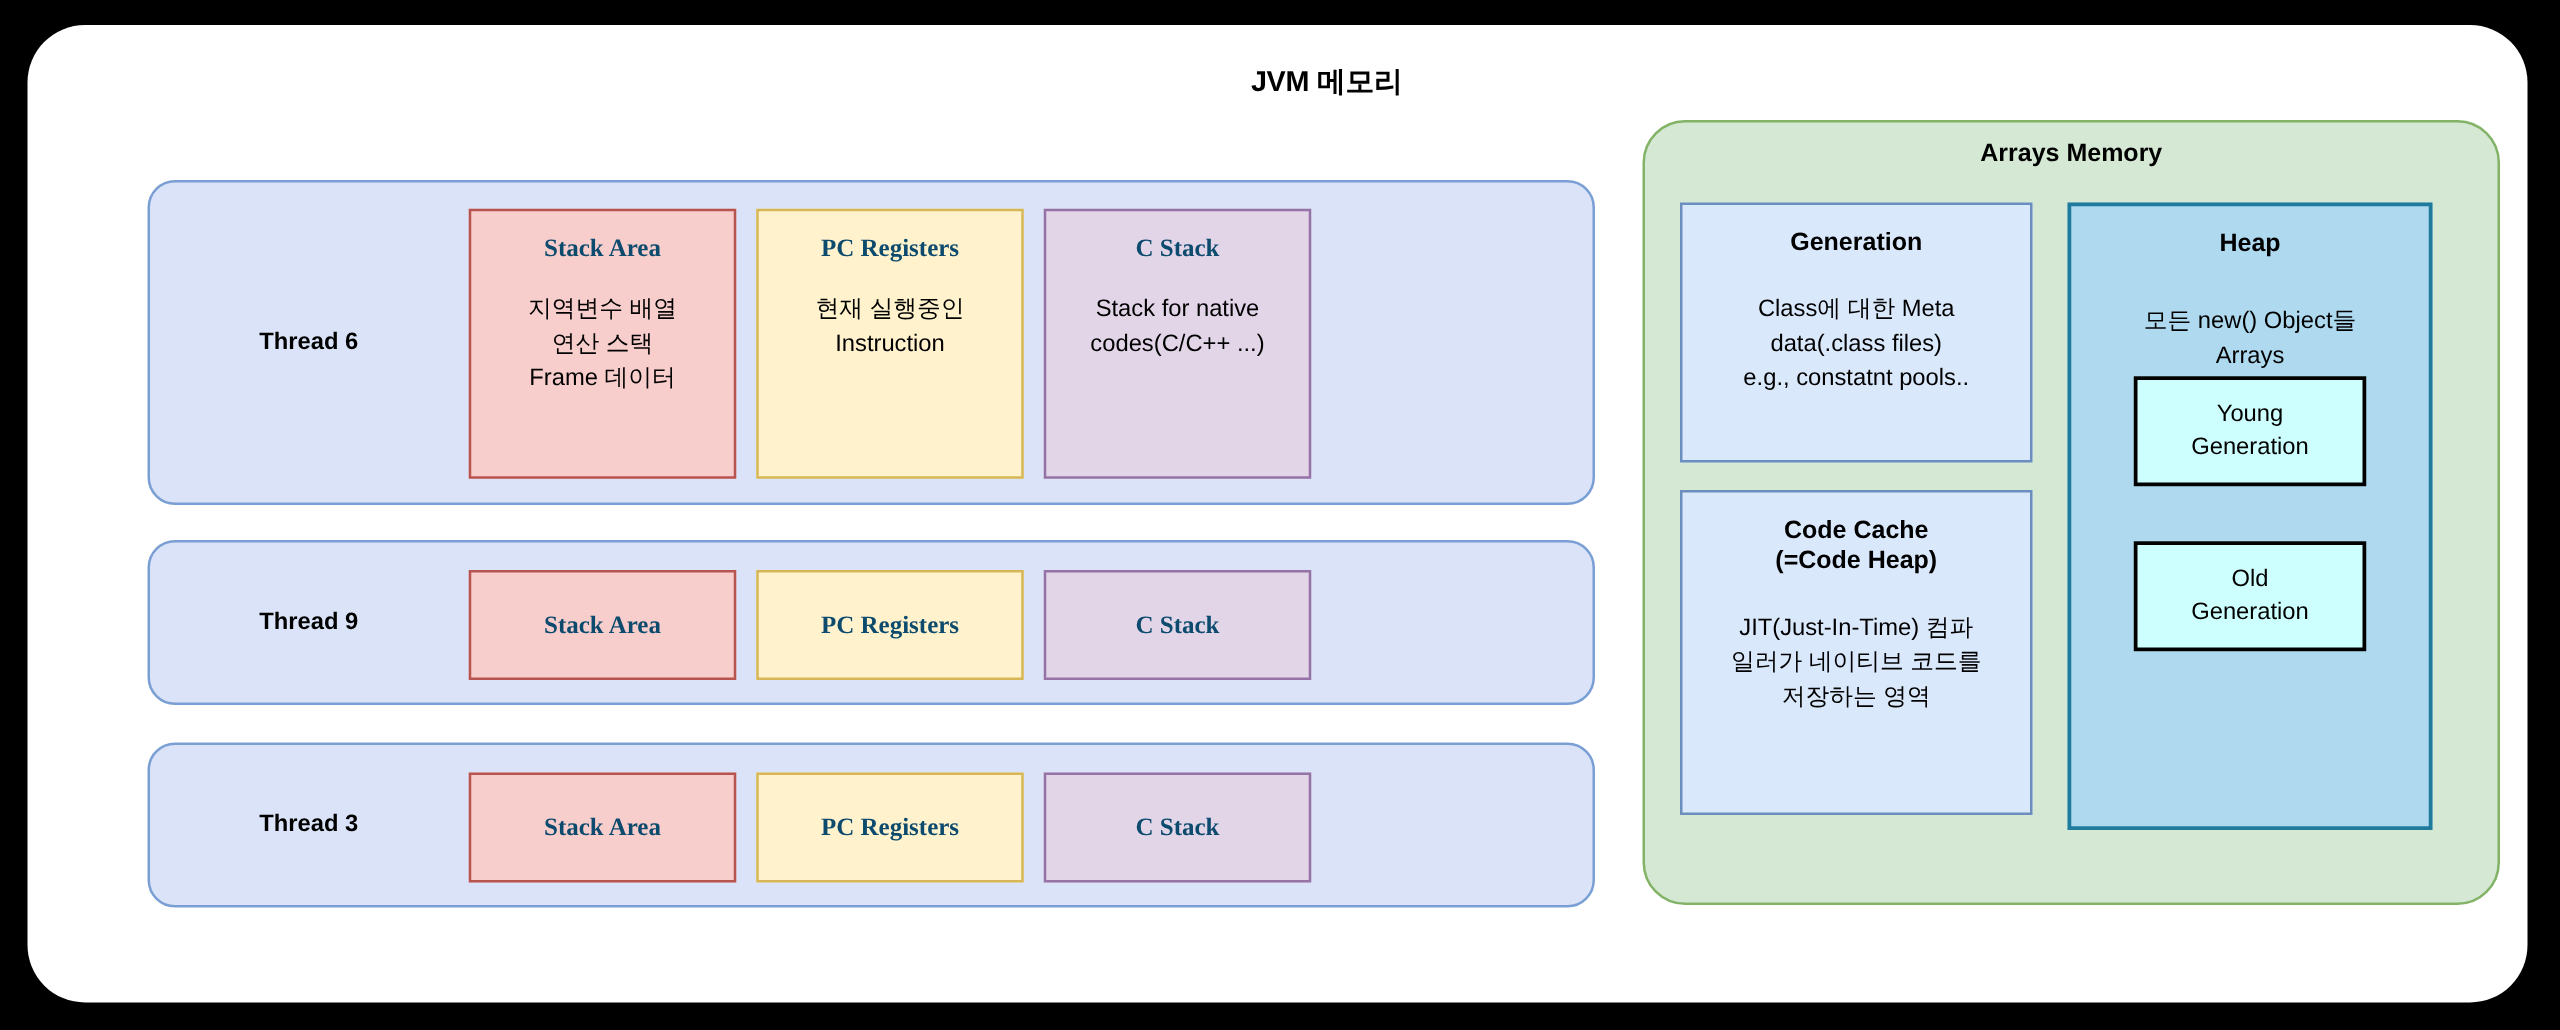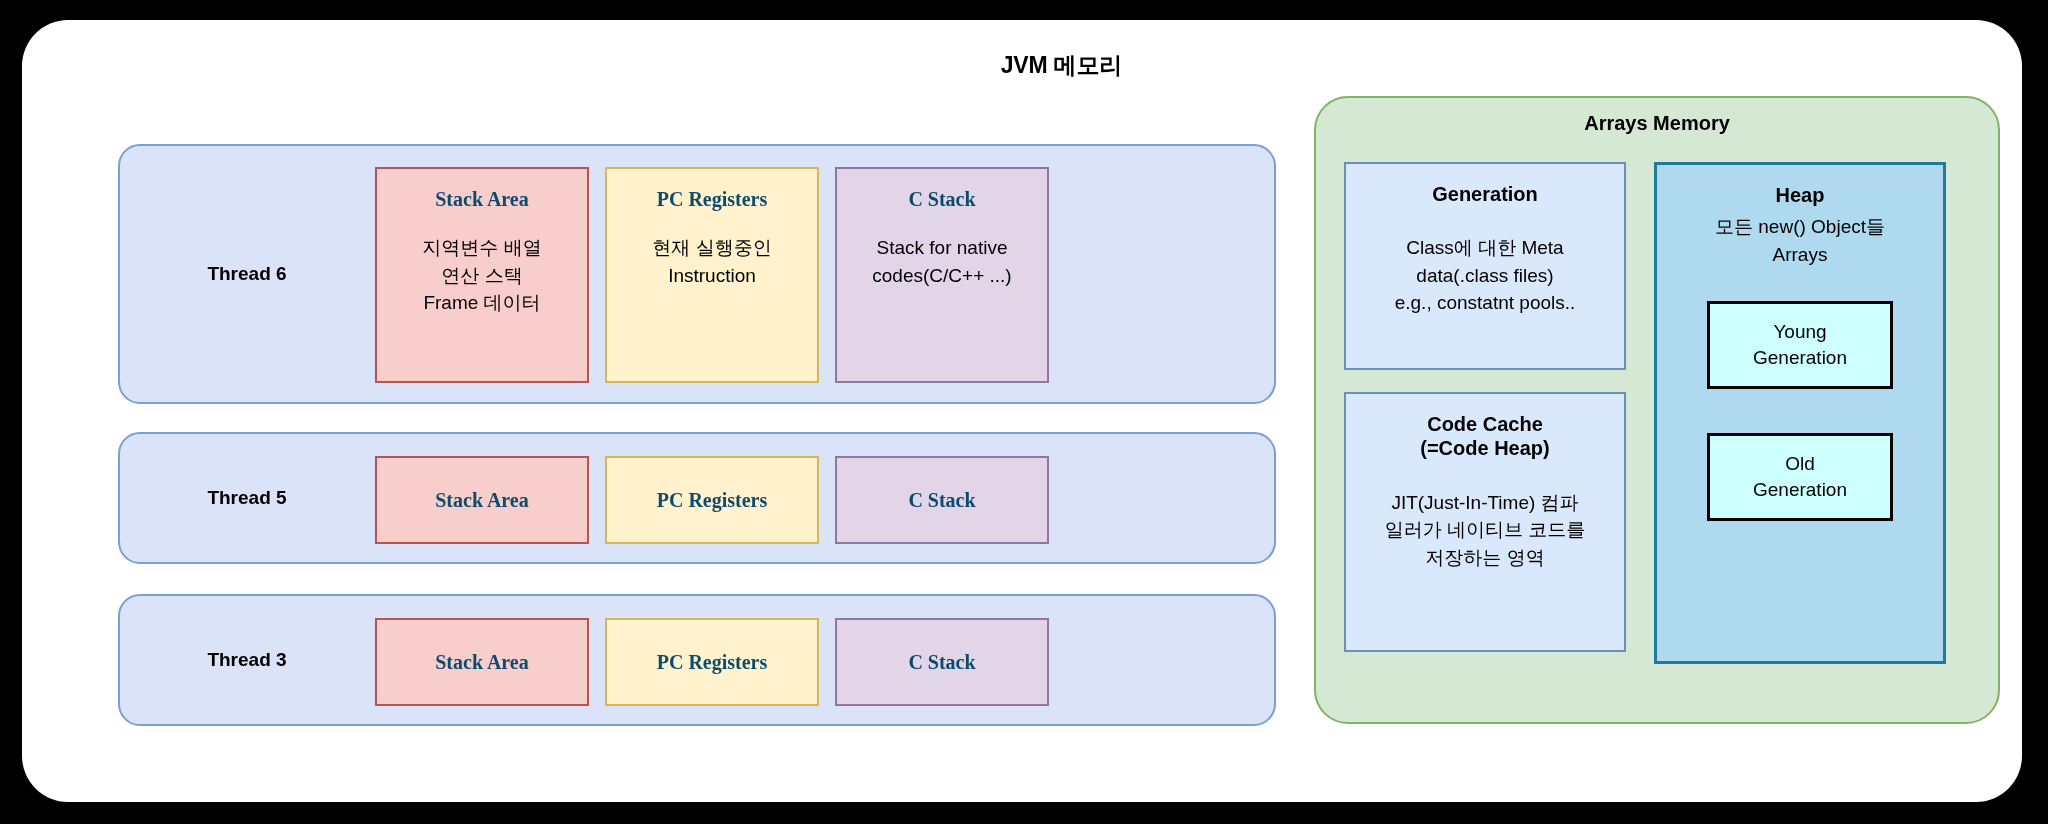--- a/index.html
+++ b/index.html
@@ -156,21 +156,21 @@
     padding-top: 18px;
   }
   .sm-body {
     font-size: 19px;
     color: #000000;
     line-height: 1.45;
     padding: 0 8px;
   }
   #metaspace .sm-body  { margin-top: 28px; }
   #code-cache .sm-body { margin-top: 28px; }
-  #heap .sm-body       { margin-top: 6px; }
+  #heap .sm-body       { margin-top: 36px; }
 
   .gen-box {
     position: absolute;
     left: 50%;
     transform: translateX(-50%);
     width: 186px;
     background: #ccfffd;
     border: 3px solid #000000;
     box-sizing: border-box;
     display: flex;
@@ -205,21 +205,21 @@
         <div class="tbox-body">현재 실행중인<br>Instruction</div>
       </div>
 
       <div class="tbox box-cstack" id="t0-cstack">
         <div class="tbox-title">C Stack</div>
         <div class="tbox-body">Stack for native<br>codes(C/C++ ...)</div>
       </div>
     </div>
 
     <div class="thread-row" id="thread-row-1">
-      <div class="thread-label">Thread 5</div>
+      <div class="thread-label">Thread 9</div>
 
       <div class="tbox centered box-stack" id="t1-stack">
         <div class="tbox-title">Stack Area</div>
       </div>
       <div class="tbox centered box-pc" id="t1-pc">
         <div class="tbox-title">PC Registers</div>
       </div>
       <div class="tbox centered box-cstack" id="t1-cstack">
         <div class="tbox-title">C Stack</div>
       </div>

